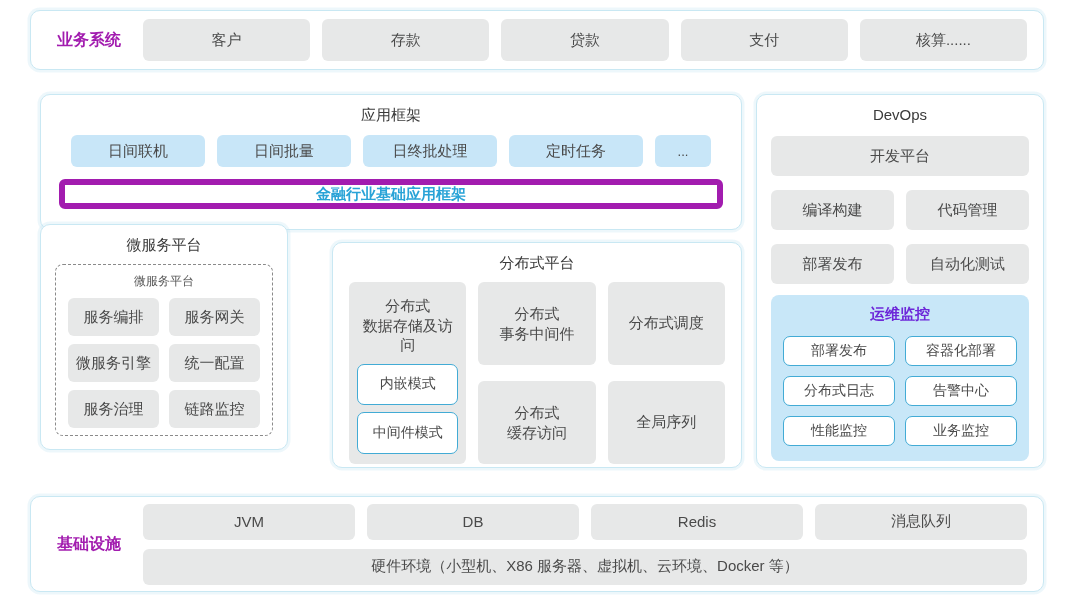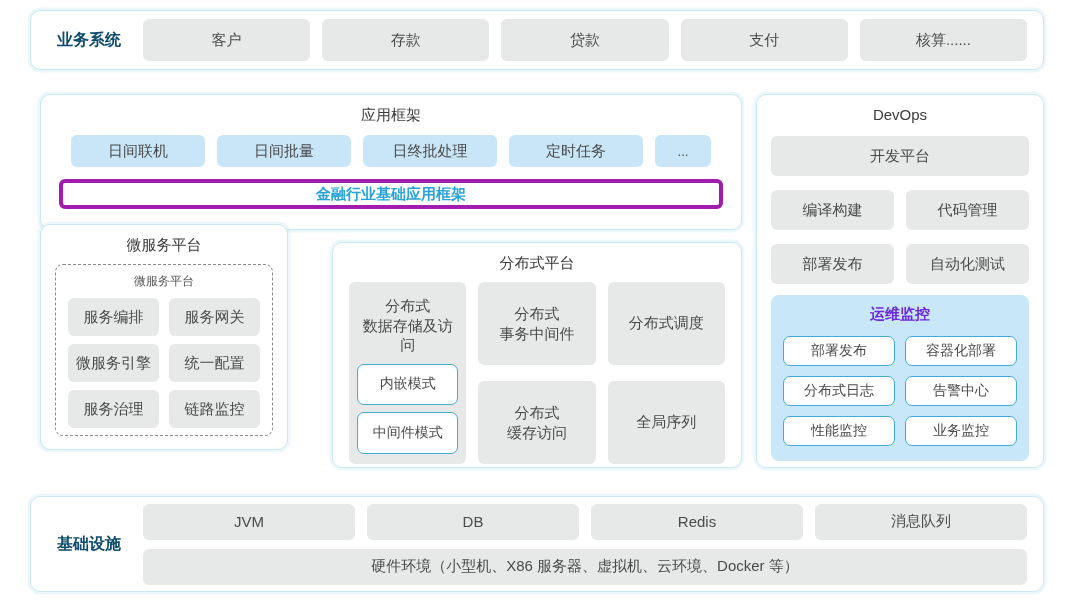--- a/index.html
+++ b/index.html
@@ -10,21 +10,21 @@
   }
   .panel {
     position:absolute; background:#fff;
     border:1px solid #c9e8f3; border-radius:10px;
     box-shadow:0 0 0 2.5px rgba(201,232,243,0.33);
   }
   .panel-title {
     text-align:center; font-size:15px; color:#3a3a3a; padding-top:11px;
   }
   .section-label {
-    flex:0 0 84px; text-align:center; font-size:16px; font-weight:bold; color:#0c4a6e;
+    flex:0 0 84px; text-align:center; font-size:16px; font-weight:bold; color:#a21caf;
   }
   .gray-box {
     background:#e7e8e8; border-radius:6px; color:#4a4a4a; font-size:15px;
     display:flex; align-items:center; justify-content:center; text-align:center;
   }
   .blue-box {
     background:#c8e6f8; border-radius:6px; color:#4a4a4a; font-size:15px;
     display:flex; align-items:center; justify-content:center; text-align:center;
   }
   .outline-box {
@@ -38,21 +38,21 @@
   .biz-panel { left:30px; top:10px; width:1014px; height:60px;
     display:flex; align-items:center; gap:12px; padding:0 16px; }
   .biz-panel .gray-box { flex:1; height:42px; }
 
   
   .appfw-panel { left:40px; top:94px; width:702px; height:136px; }
   .appfw-row { display:flex; gap:12px; margin:10px 30px 0; }
   .appfw-row .blue-box { flex:1; height:32px; }
   .appfw-row .blue-box.small { flex:0 0 56px; font-size:13px; }
   .base-fw-box {
-    margin:12px 18px 0; height:30px; border:4px solid #a21caf; border-radius:6px;
+    margin:12px 18px 0; height:30px; border:6px solid #a21caf; border-radius:6px;
     display:flex; align-items:center; justify-content:center;
     color:#29a3d7; font-size:15px; font-weight:bold; background:#fff;
   }
 
   
   .micro-panel { left:40px; top:224px; width:248px; height:226px; }
   .micro-dashed {
     margin:9px 14px 0; height:172px; border:1px dashed #8a8a8a; border-radius:8px;
     padding:8px 12px;
   }

